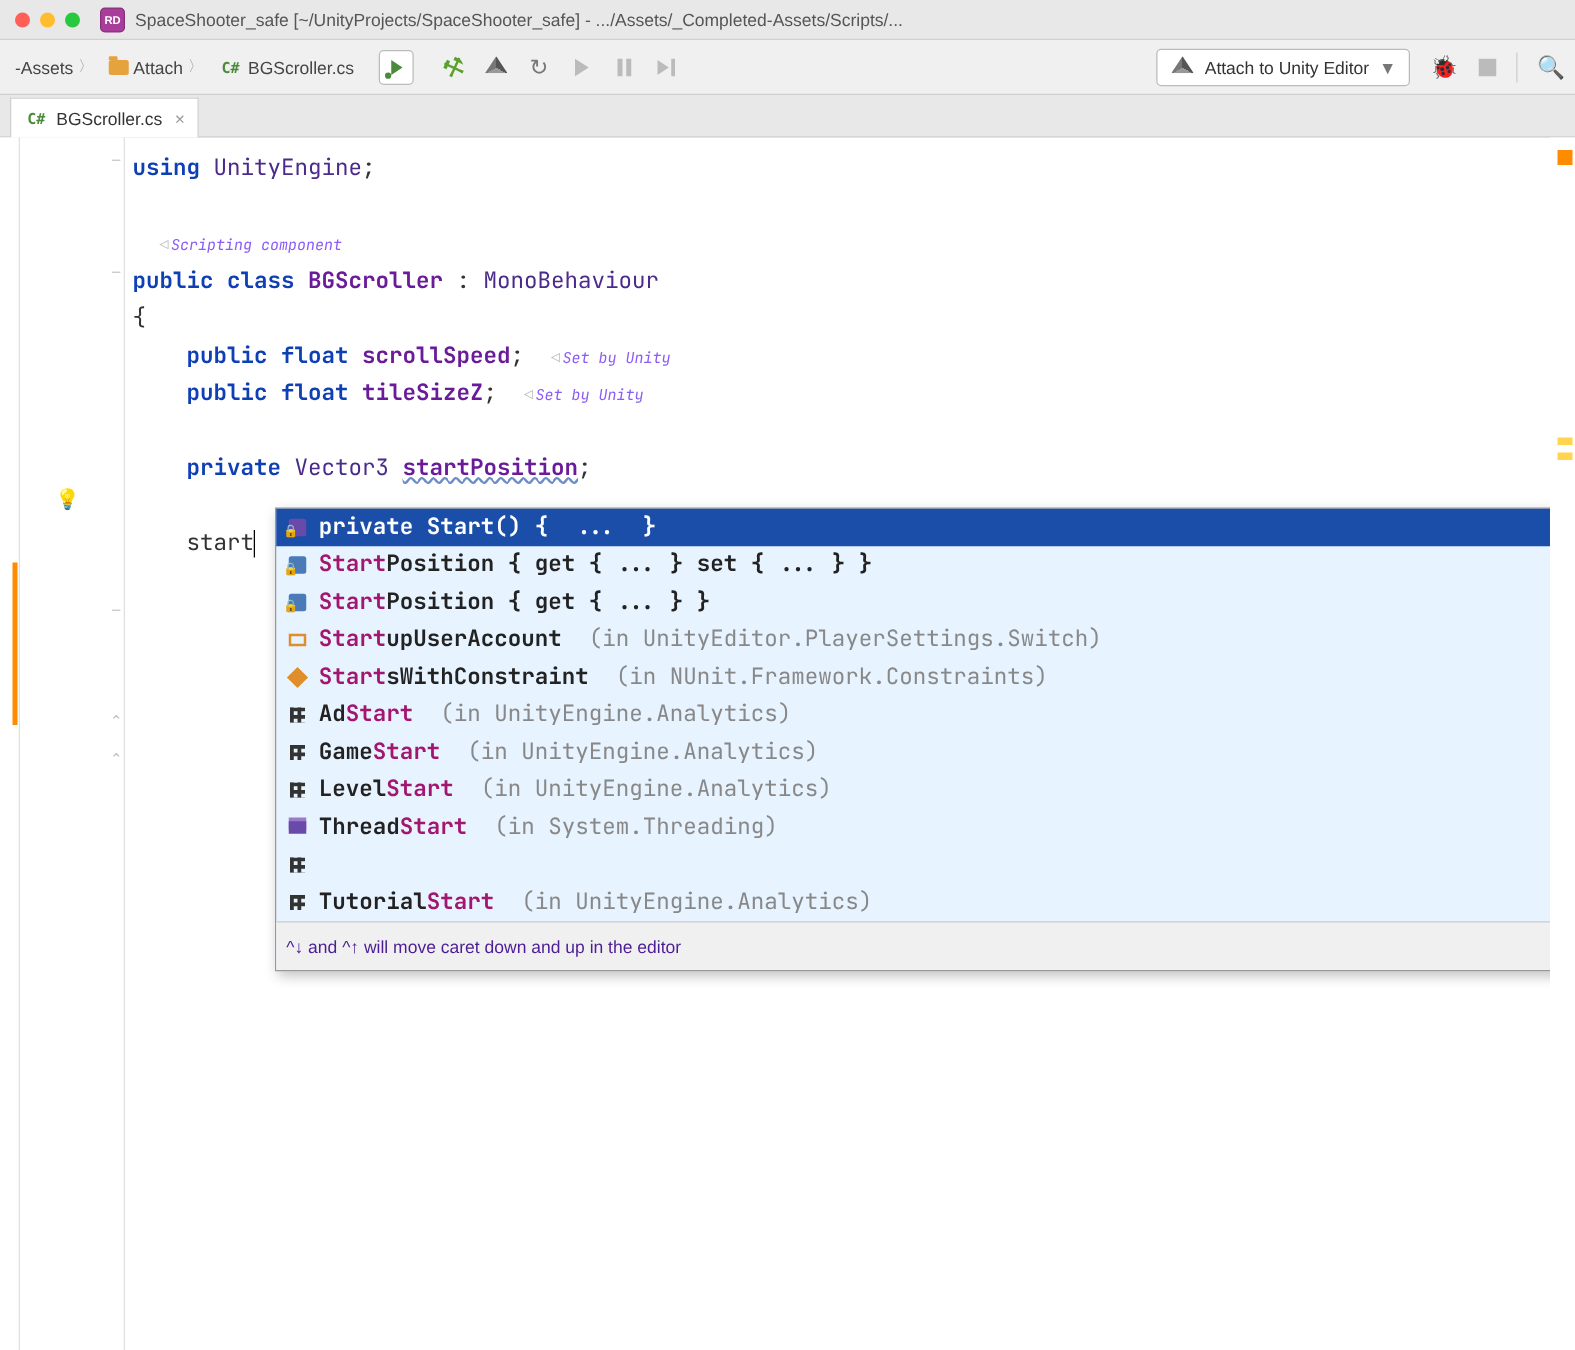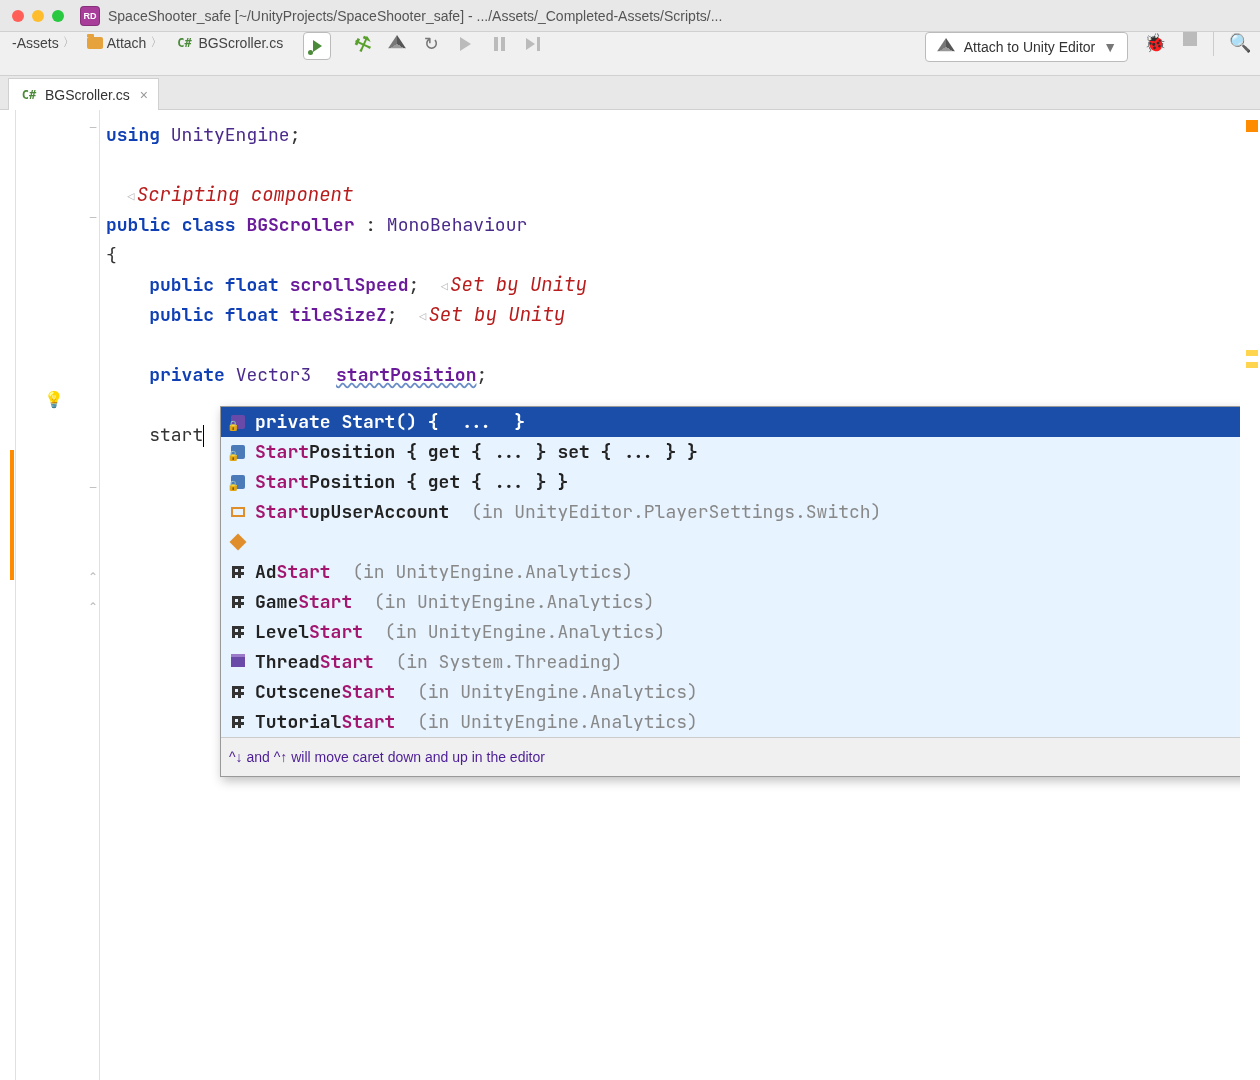--- a/index.html
+++ b/index.html
@@ -35,21 +35,21 @@
     box-shadow: inset 0 0 0 1px rgba(0,0,0,0.2);
   }
   .titlebar-title { color: #555; font-size: 14px; white-space: nowrap; overflow: hidden; text-overflow: ellipsis; flex: 1; }
 
   
   .toolbar {
     height: 44px;
     background: #f0f0f0;
     border-bottom: 1px solid #d0d0d0;
     display: flex;
-    align-items: flex-start;
+    align-items: center;
     padding: 0 8px;
     gap: 6px;
   }
   .breadcrumb { display: flex; align-items: center; gap: 4px; flex: 0 0 auto; }
   .crumb { display: flex; align-items: center; gap: 4px; color: #444; font-size: 14px; padding: 2px 4px; }
   .crumb .chev { color: #999; font-size: 12px; }
   .folder-icon {
     width: 16px; height: 12px; background: #e6a23c; border-radius: 2px;
     position: relative; display: inline-block;
   }
@@ -138,22 +138,22 @@
     flex: 1; position: relative;
     font-family: "JetBrains Mono", "Consolas", "Menlo", monospace;
     font-size: 18px; line-height: 30px;
     color: #333;
     padding: 10px 0 0 6px;
   }
   .code-line { white-space: pre; height: 30px; }
   .kw { color: #0f3fb5; font-weight: 600; }
   .ty { color: #4a2a8a; }
   .name { color: #6a1b9a; font-weight: 600; }
-  .underl { text-decoration: underline wavy #6a8cc7; margin-left: 14px; }
-  .hint { color: #b91c1c; font-style: italic; font-size: 19px; }
+  .underl { text-decoration: underline wavy #6a8cc7; }
+  .hint { color: #8b5cf6; font-style: italic; font-size: 12px; }
   .hint-ic::before { content:'◁'; font-size:12px; margin-right:2px; color:#bbb; }
   .caret { display:inline-block; width:1px; height:22px; background:#000; vertical-align:middle; }
 
   
   .right-strip { width: 20px; background: #fff; position: relative; }
   .right-strip .sq { position:absolute; right:2px; width:12px;height:12px; }
   .sq.orange { background:#ff8c00; }
   .sq.yellow { background:#ffd54f; height:6px; }
 
   
@@ -307,40 +307,40 @@
       <div class="comp-row">
         <span class="ic"><span class="ic-box ic-lock" style="background:#4a7ab8"></span></span>
         <span><span class="c-match">Start</span><span class="c-text">Position { get { ... } }</span></span>
       </div>
       <div class="comp-row">
         <span class="ic"><span class="ic-enum"></span></span>
         <span><span class="c-match">Start</span><span class="c-text">upUserAccount</span>  <span class="c-dim">(in UnityEditor.PlayerSettings.Switch)</span></span>
       </div>
       <div class="comp-row">
         <span class="ic"><span class="ic-diamond"></span></span>
+        <span><span class="c-match">Start</span><span class="c-text">sWithConstraint</span>  <span class="c-dim">(in NUnit.Framework.Constraints)</span></span>
       </div>
       <div class="comp-row">
         <span class="ic"><span class="ic-grid"></span></span>
         <span><span class="c-text">Ad</span><span class="c-match">Start</span>  <span class="c-dim">(in UnityEngine.Analytics)</span></span>
       </div>
       <div class="comp-row">
         <span class="ic"><span class="ic-grid"></span></span>
         <span><span class="c-text">Game</span><span class="c-match">Start</span>  <span class="c-dim">(in UnityEngine.Analytics)</span></span>
       </div>
       <div class="comp-row">
         <span class="ic"><span class="ic-grid"></span></span>
         <span><span class="c-text">Level</span><span class="c-match">Start</span>  <span class="c-dim">(in UnityEngine.Analytics)</span></span>
       </div>
       <div class="comp-row">
         <span class="ic"><span class="ic-stack"></span></span>
         <span><span class="c-text">Thread</span><span class="c-match">Start</span>  <span class="c-dim">(in System.Threading)</span></span>
       </div>
       <div class="comp-row">
         <span class="ic"><span class="ic-grid"></span></span>
-        <span><span class="c-text">Cutscene</span><span class="c-match">Start</span>  <span class="c-dim">(in UnityEngine.Analytics)</span></span>
       </div>
       <div class="comp-row">
         <span class="ic"><span class="ic-grid"></span></span>
         <span><span class="c-text">Tutorial</span><span class="c-match">Start</span>  <span class="c-dim">(in UnityEngine.Analytics)</span></span>
       </div>
       <div class="comp-footer">^↓ and ^↑ will move caret down and up in the editor</div>
     </div>
   </div>
 
   <div class="right-strip">

